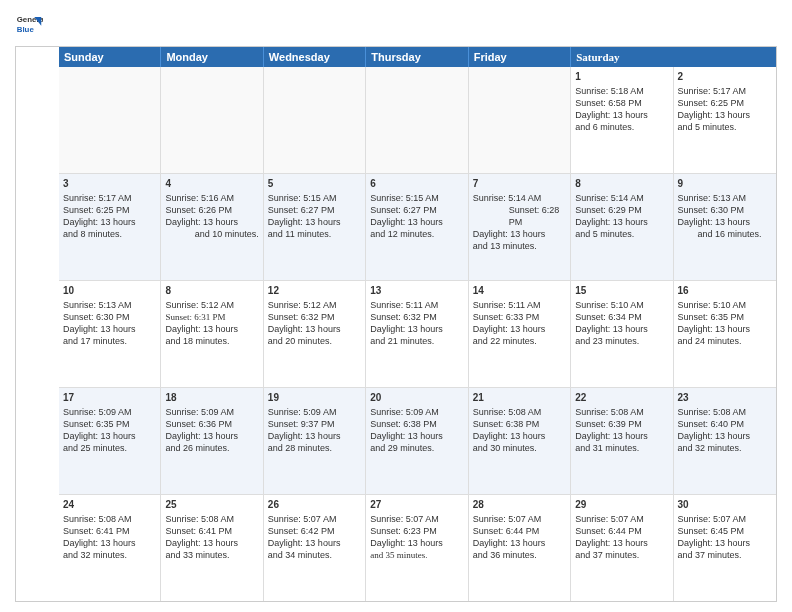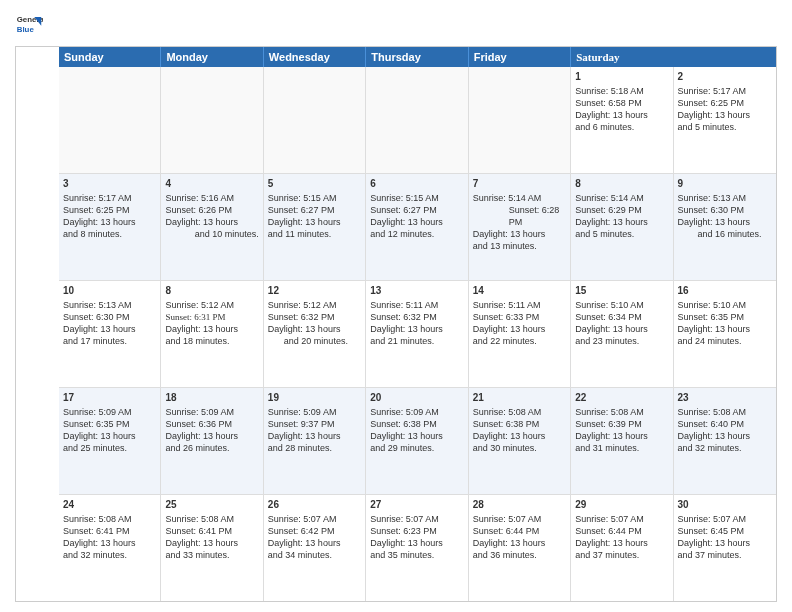--- a/index.html
+++ b/index.html
@@ -210,21 +210,21 @@
             <span style="display: block;">Sunrise: 5:12 AM</span>
             <span style="display: block; font-family: Liberation Serif, serif;">Sunset: 6:31 PM</span>
             <span style="display: block;">Daylight: 13 hours</span>
             <span style="display: block;">and 18 minutes.</span>
           </div>
           <div class="cal-cell">
             <span class="day-num">12</span>
             <span style="display: block;">Sunrise: 5:12 AM</span>
             <span style="display: block;">Sunset: 6:32 PM</span>
             <span style="display: block;">Daylight: 13 hours</span>
-            <span style="display: block; margin-left: 16px;">and 20 minutes.</span>
+            <span style="display: block;">and 20 minutes.</span>
           </div>
           <div class="cal-cell">
             <span class="day-num">13</span>
             <span style="display: block;">Sunrise: 5:11 AM</span>
             <span style="display: block;">Sunset: 6:32 PM</span>
             <span style="display: block;">Daylight: 13 hours</span>
             <span style="display: block;">and 21 minutes.</span>
           </div>
           <div class="cal-cell">
             <span class="day-num">14</span>
@@ -319,21 +319,21 @@
             <span style="display: block;">Sunrise: 5:07 AM</span>
             <span style="display: block;">Sunset: 6:42 PM</span>
             <span style="display: block;">Daylight: 13 hours</span>
             <span style="display: block;">and 34 minutes.</span>
           </div>
           <div class="cal-cell">
             <span class="day-num">27</span>
             <span style="display: block;">Sunrise: 5:07 AM</span>
             <span style="display: block;">Sunset: 6:23 PM</span>
             <span style="display: block;">Daylight: 13 hours</span>
-            <span style="display: block;">and 35 minutes.</span>
+            <span style="display: block; font-family: Liberation Serif, serif;">and 35 minutes.</span>
           </div>
           <div class="cal-cell">
             <span class="day-num">28</span>
             <span style="display: block;">Sunrise: 5:07 AM</span>
             <span style="display: block;">Sunset: 6:44 PM</span>
             <span style="display: block;">Daylight: 13 hours</span>
             <span style="display: block;">and 36 minutes.</span>
           </div>
           <div class="cal-cell">
             <span class="day-num">29</span>

